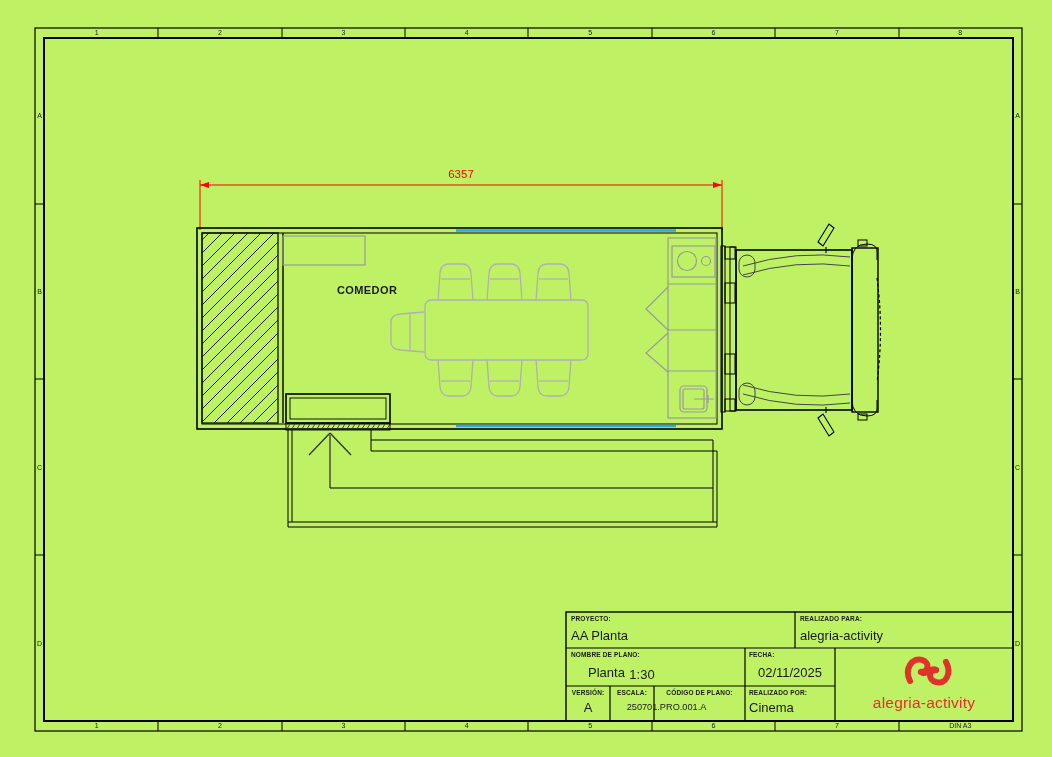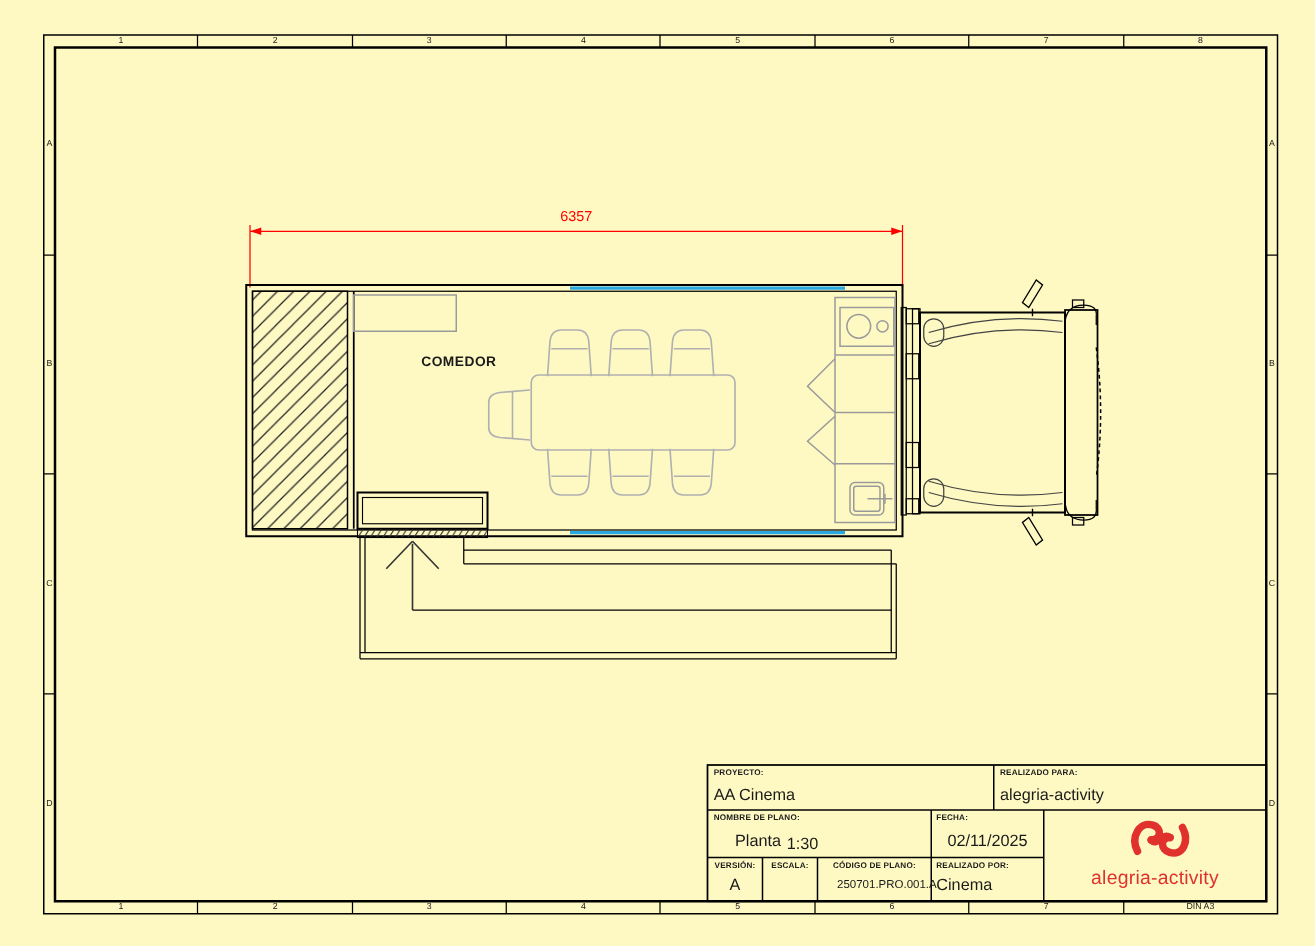--- a/index.html
+++ b/index.html
@@ -1,16 +1,16 @@
 <!DOCTYPE html>
 <html><head>
 <meta charset="utf-8">
 <style>
   html,body{margin:0;padding:0;background:#ffffff;}
-  #page{position:relative;width:1052px;height:757px;background:#fef9c3;overflow:hidden;
+  #page{position:relative;width:1052px;height:757px;background:#bef264;overflow:hidden;
         font-family:"Liberation Sans","DejaVu Sans",sans-serif;color:#1a1a1a;}
   #plan-svg{position:absolute;left:0;top:0;}
   .abs{position:absolute;}
   
   .band{position:absolute;display:flex;}
   .band-h{left:35px;width:987px;height:10px;}
   .band-h span{flex:1;text-align:center;font-size:7px;line-height:10px;}
   .band-v{top:28px;width:9px;height:703px;flex-direction:column;}
   .band-v span{flex:1;display:flex;align-items:center;justify-content:center;font-size:7px;}
   
@@ -226,39 +226,39 @@
     <span>A</span>
     <span>B</span>
     <span>C</span>
     <span>D</span>
   </div>
 
   <div class="abs dim-label" style="left:420px;top:168px;width:82px">6357</div>
   <div class="abs room-label" style="left:337px;top:284px">COMEDOR</div>
 
   <div class="abs tb-label" style="left:571px;top:615px">PROYECTO:</div>
-  <div class="abs tb-value" style="left:571px;top:628px">AA Cinema</div>
+  <div class="abs tb-value" style="left:571px;top:628px">AA Planta</div>
 
   <div class="abs tb-label" style="left:800px;top:615px">REALIZADO PARA:</div>
   <div class="abs tb-value" style="left:800px;top:628px">alegria-activity</div>
 
   <div class="abs tb-label" style="left:571px;top:651px">NOMBRE DE PLANO:</div>
   <div class="abs tb-value" style="left:588px;top:665px">Planta</div>
 
   <div class="abs tb-label" style="left:749px;top:651px">FECHA:</div>
   <div class="abs tb-value ctr" style="left:745px;top:665px;width:90px">02/11/2025</div>
 
   <div class="abs tb-label ctr" style="left:566px;top:689px;width:44px">VERSIÓN:</div>
   <div class="abs tb-value ctr" style="left:566px;top:700px;width:44px">A</div>
 
   <div class="abs tb-label ctr" style="left:610px;top:689px;width:44px">ESCALA:</div>
   <div class="abs tb-value ctr" style="left:610px;top:667px;width:64px">1:30</div>
 
   <div class="abs tb-label ctr" style="left:654px;top:689px;width:91px">CÓDIGO DE PLANO:</div>
-  <div class="abs tb-value-sm ctr" style="left:664px;top:702px;width:91px">250701.PRO.001.A</div>
+  <div class="abs tb-value-sm ctr" style="left:621px;top:702px;width:91px">250701.PRO.001.A</div>
 
   <div class="abs tb-label" style="left:749px;top:689px">REALIZADO POR:</div>
   <div class="abs tb-value" style="left:749px;top:700px">Cinema</div>
 
   <div class="abs" style="left:901px;top:651px;width:54px;height:40px">
     <svg width="54" height="40" viewBox="0 0 54 40">
       <g fill="none" stroke="#e0312d" stroke-width="6" stroke-linecap="round">
         <path d="M9 30 C3 18 11 6 21 9 C29 11 28 21 20 21"></path>
         <path d="M45 11 C51 22 45 34 35 31 C27 29 27 19 35 19"></path>
         <path d="M20 21 C25 26 29 15 35 19"></path>

